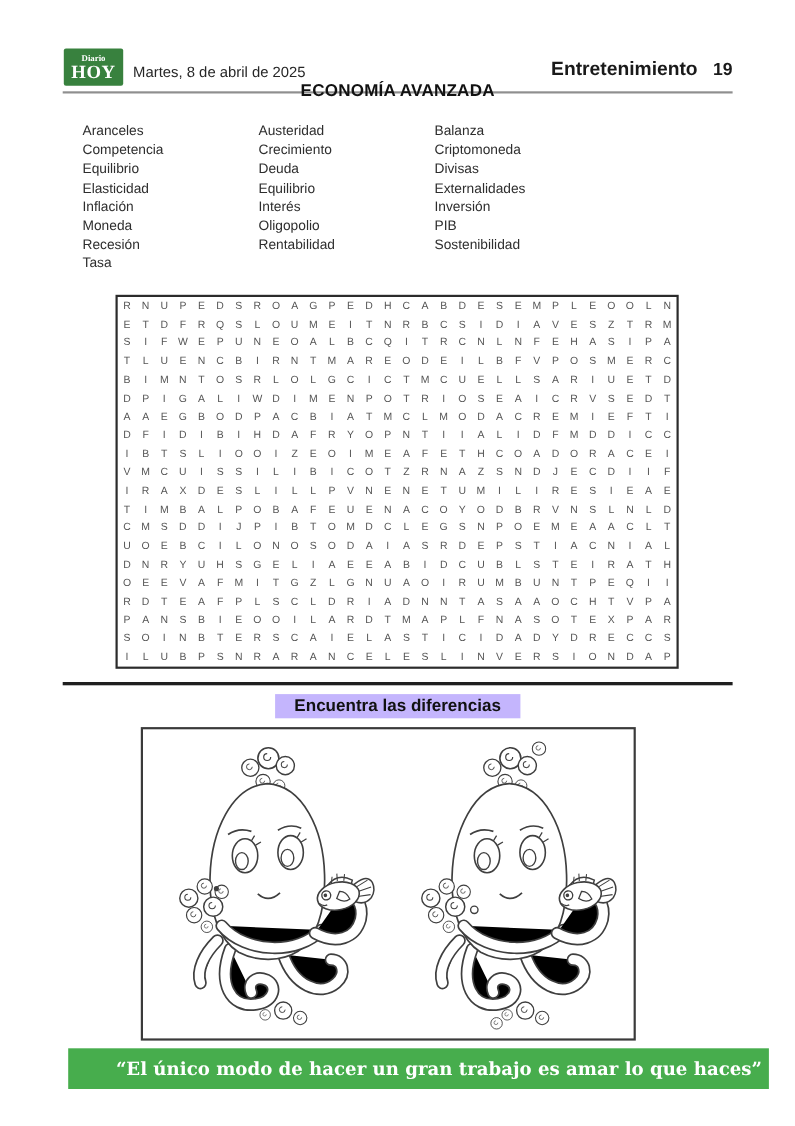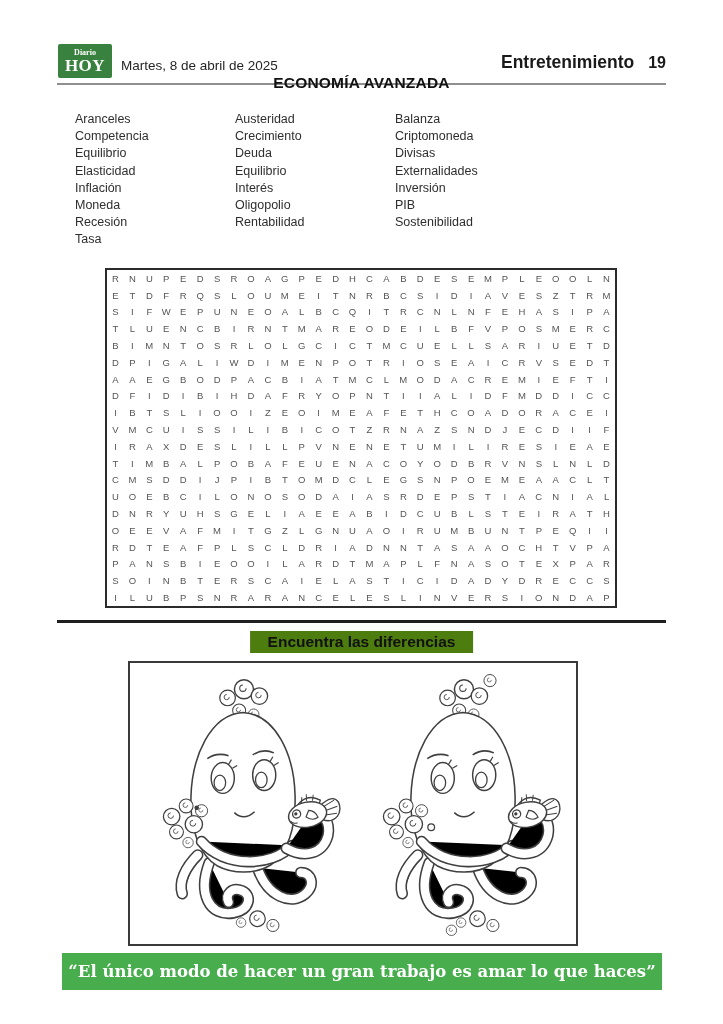--- a/index.html
+++ b/index.html
@@ -36,21 +36,21 @@
   .diff-box{position:absolute;left:128px;top:661px;width:450px;height:285px;box-sizing:border-box;
             border:2px solid #3a3a3a;background:#fff;display:flex;align-items:center;
             justify-content:center;gap:14px;}
   .diff-fig{width:206px;height:268px;}
   .tube-o{fill:none;stroke:#3f3f3f;stroke-width:12px;stroke-linecap:round;}
   .tube-i{fill:none;stroke:#ffffff;stroke-width:8.8px;stroke-linecap:round;}
   .ln{fill:none;stroke:#3f3f3f;}
 
   
   .quote-bar{position:absolute;left:62px;top:953px;width:600px;height:37px;background:#47ad4d;
-             display:flex;align-items:center;justify-content:center;}
+             display:flex;align-items:center;justify-content:center;padding-left:37px;}
   .quote-text{font-family:"DejaVu Serif",serif;font-weight:bold;font-size:16.5px;color:#ffffff;}
 </style>
 </head>
 <body>
 
 <div class="page">
 
   <div class="logo" style="background: rgb(56, 129, 62);">
     <span class="logo-top">Diario</span>
     <span class="logo-main">HOY</span>
@@ -690,21 +690,21 @@
       <div class="cell">S</div>
       <div class="cell">I</div>
       <div class="cell">O</div>
       <div class="cell">N</div>
       <div class="cell">D</div>
       <div class="cell">A</div>
       <div class="cell">P</div>
     </div>
 
   <div class="mid-rule"></div>
-  <div class="diff-title" style="background: #4d7c0f;">Encuentra las diferencias</div>
+  <div class="diff-title" style="background: #c4b5fd;">Encuentra las diferencias</div>
 
   <div class="diff-box">
 
     <svg width="0" height="0" style="position:absolute" aria-hidden="true">
       <defs>
         <g id="bub">
           <circle r="9" fill="#fff" stroke="#3f3f3f" stroke-width="1.4"></circle>
           <path d="M-1,-4 a3,3 0 1,0 3,3" class="ln" stroke-width="1"></path>
         </g>
         <g id="eye">

